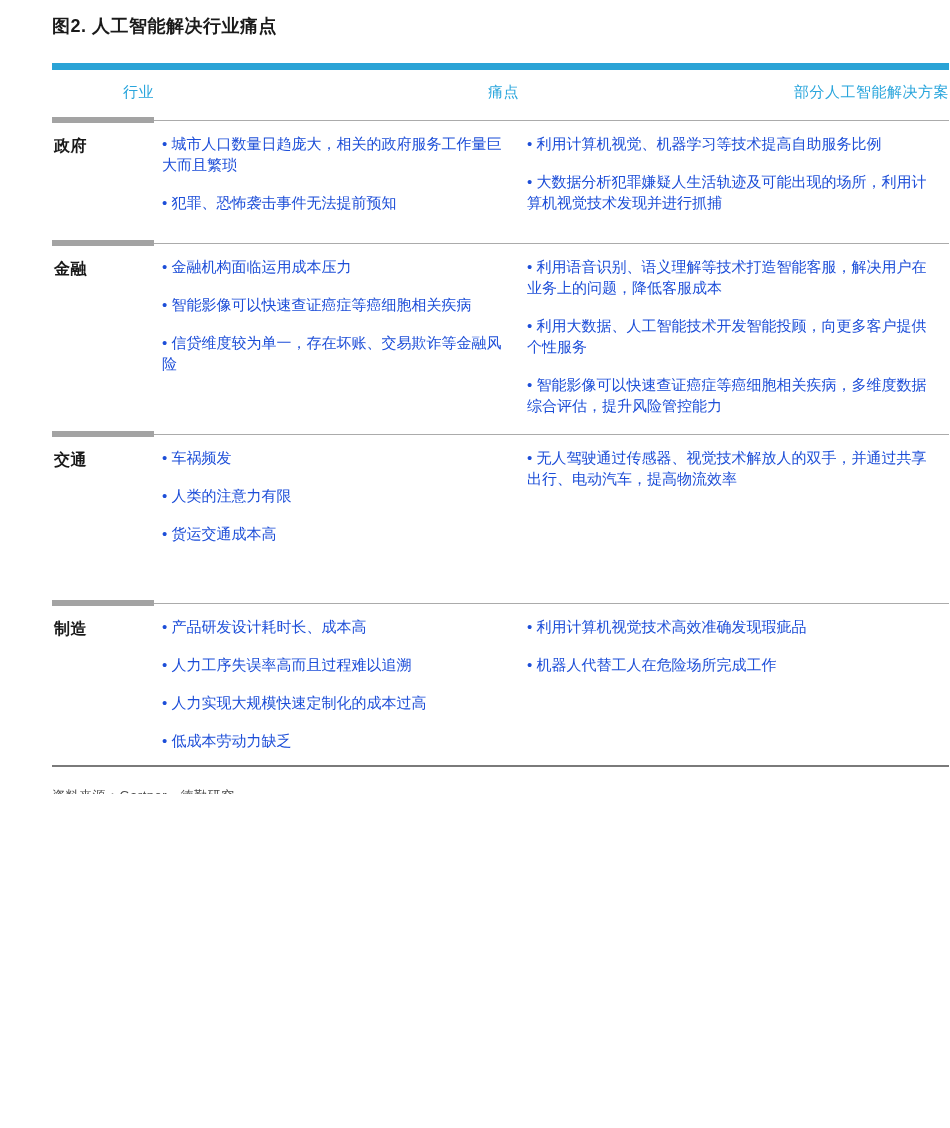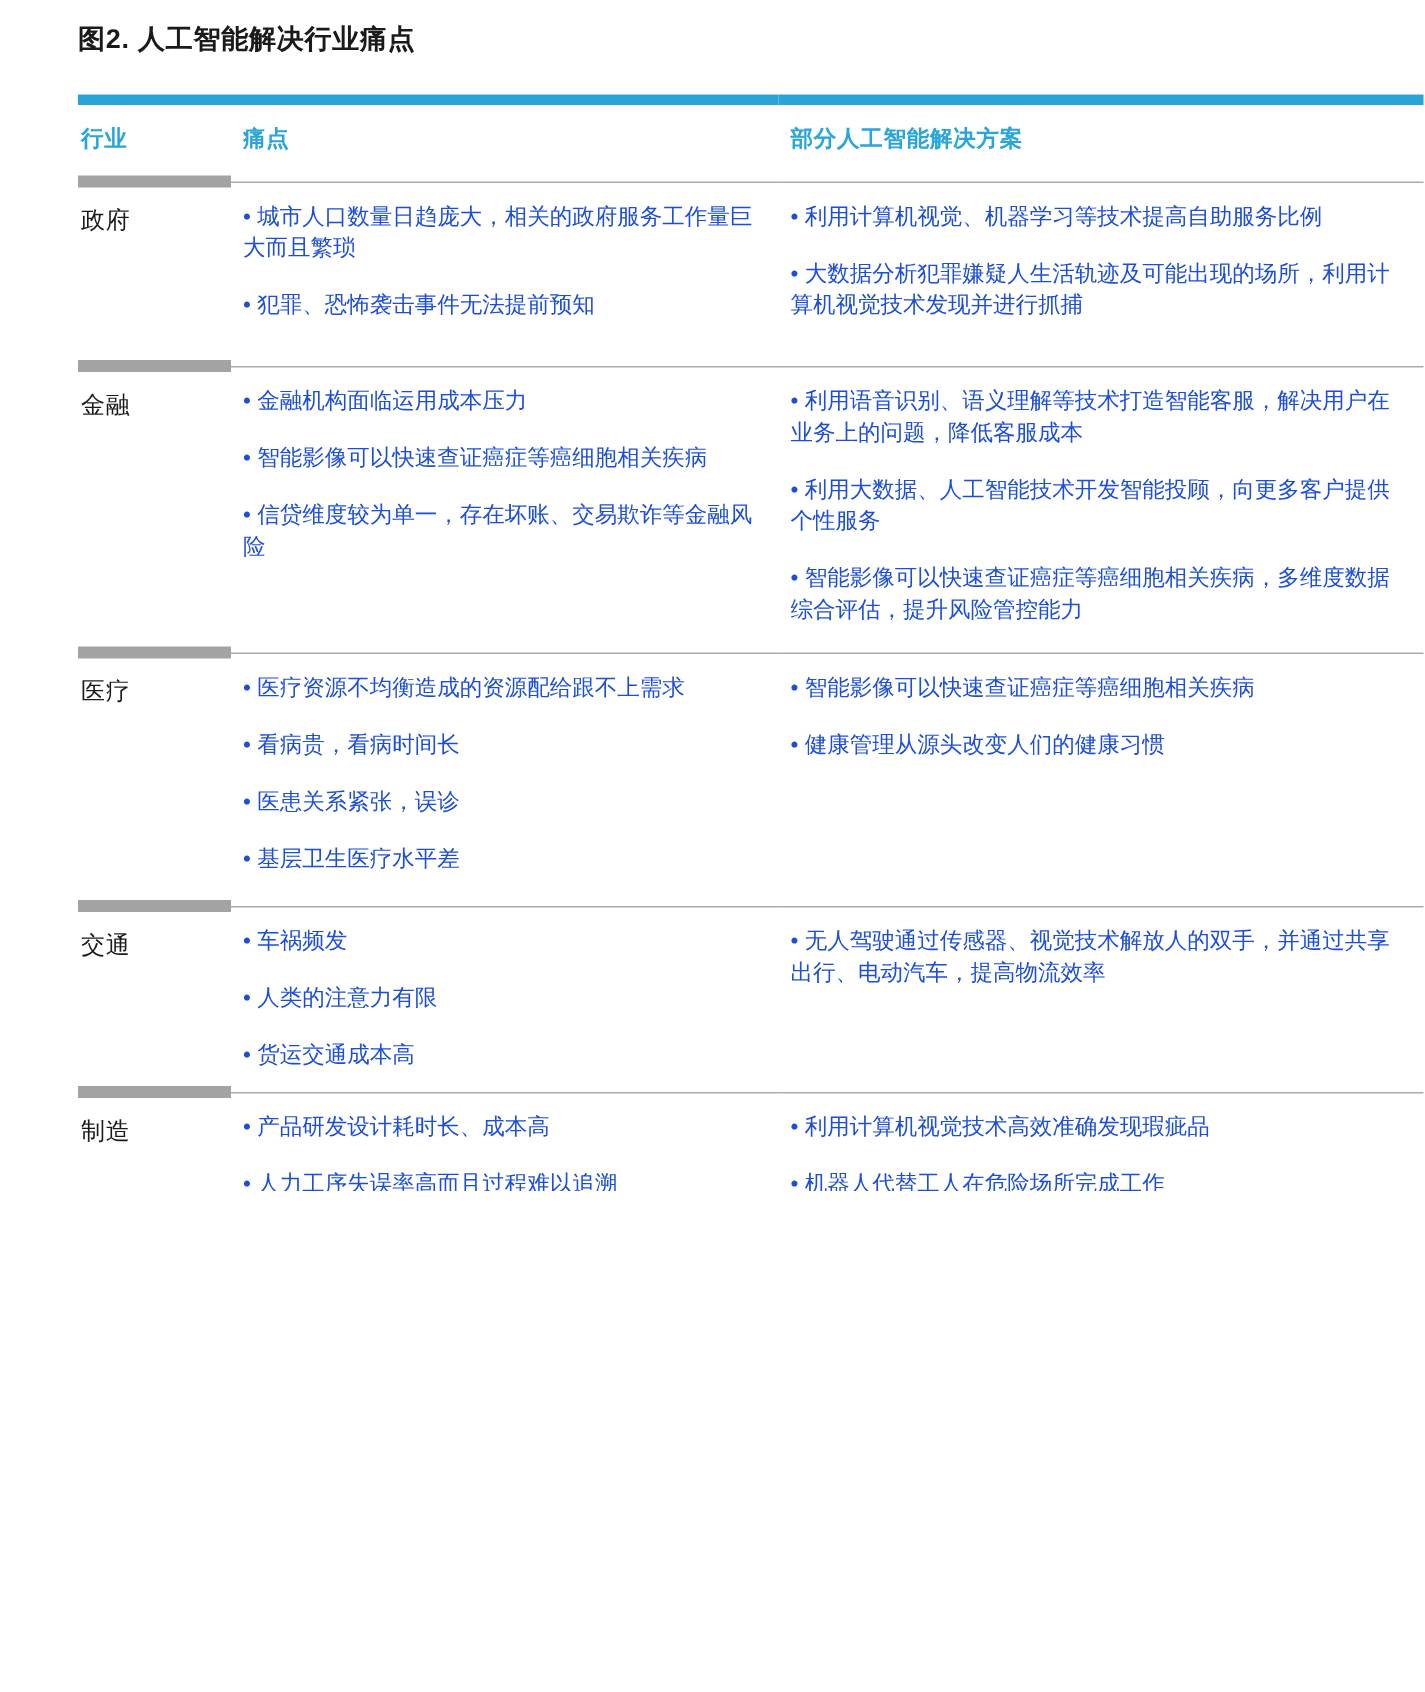--- a/index.html
+++ b/index.html
@@ -27,40 +27,40 @@
     table-layout: fixed;
   }
   col.col-industry { width: 102px; }
   col.col-pain     { width: 365px; }
   col.col-solution { width: 430px; }
 
   thead th {
     border-top: 7px solid #2aa3d6;
     color: #29a5dc;
     font-size: 15px;
-    font-weight: bold;
-    text-align: left;
+    font-weight: normal;
+    text-align: right;
     vertical-align: top;
     padding: 13px 0 15px 8px;
     letter-spacing: 0.5px;
   }
   thead th:first-child { padding-left: 2px; }
 
   tbody td {
     border-top: 1px solid #ababab;
     vertical-align: top;
     padding: 12px 14px 14px 8px;
     font-size: 15px;
     color: #1d4ed8;
     line-height: 21px;
   }
   tbody td.industry-cell {
-    border-top: 8px solid #a3a3a3;
+    border-top: 6px solid #a3a3a3;
     font-size: 16px;
-    font-weight: normal;
+    font-weight: bold;
     color: #1a1a1a;
     padding-left: 2px;
     letter-spacing: 0.5px;
   }
   tbody { border-bottom: 2px solid #7a7a7a; }
 
   tbody tr:nth-child(1) { height: 123px; }
   tbody tr:nth-child(2) { height: 191px; }
   tbody tr:nth-child(3) { height: 169px; }
   tbody tr:nth-child(4) { height: 107px; }
@@ -117,33 +117,20 @@
             <p class="bullet">智能影像可以快速查证癌症等癌细胞相关疾病</p>
             <p class="bullet">信贷维度较为单一，存在坏账、交易欺诈等金融风险</p>
           </td>
         <td>
             <p class="bullet">利用语音识别、语义理解等技术打造智能客服，解决用户在业务上的问题，降低客服成本</p>
             <p class="bullet">利用大数据、人工智能技术开发智能投顾，向更多客户提供个性服务</p>
             <p class="bullet">智能影像可以快速查证癌症等癌细胞相关疾病，多维度数据综合评估，提升风险管控能力</p>
           </td>
       </tr>
       <tr>
-        <td class="industry-cell">医疗</td>
-        <td>
-            <p class="bullet">医疗资源不均衡造成的资源配给跟不上需求</p>
-            <p class="bullet">看病贵，看病时间长</p>
-            <p class="bullet">医患关系紧张，误诊</p>
-            <p class="bullet">基层卫生医疗水平差</p>
-          </td>
-        <td>
-            <p class="bullet">智能影像可以快速查证癌症等癌细胞相关疾病</p>
-            <p class="bullet">健康管理从源头改变人们的健康习惯</p>
-          </td>
-      </tr>
-      <tr>
         <td class="industry-cell">交通</td>
         <td>
             <p class="bullet">车祸频发</p>
             <p class="bullet">人类的注意力有限</p>
             <p class="bullet">货运交通成本高</p>
           </td>
         <td>
             <p class="bullet">无人驾驶通过传感器、视觉技术解放人的双手，并通过共享出行、电动汽车，提高物流效率</p>
           </td>
       </tr>

